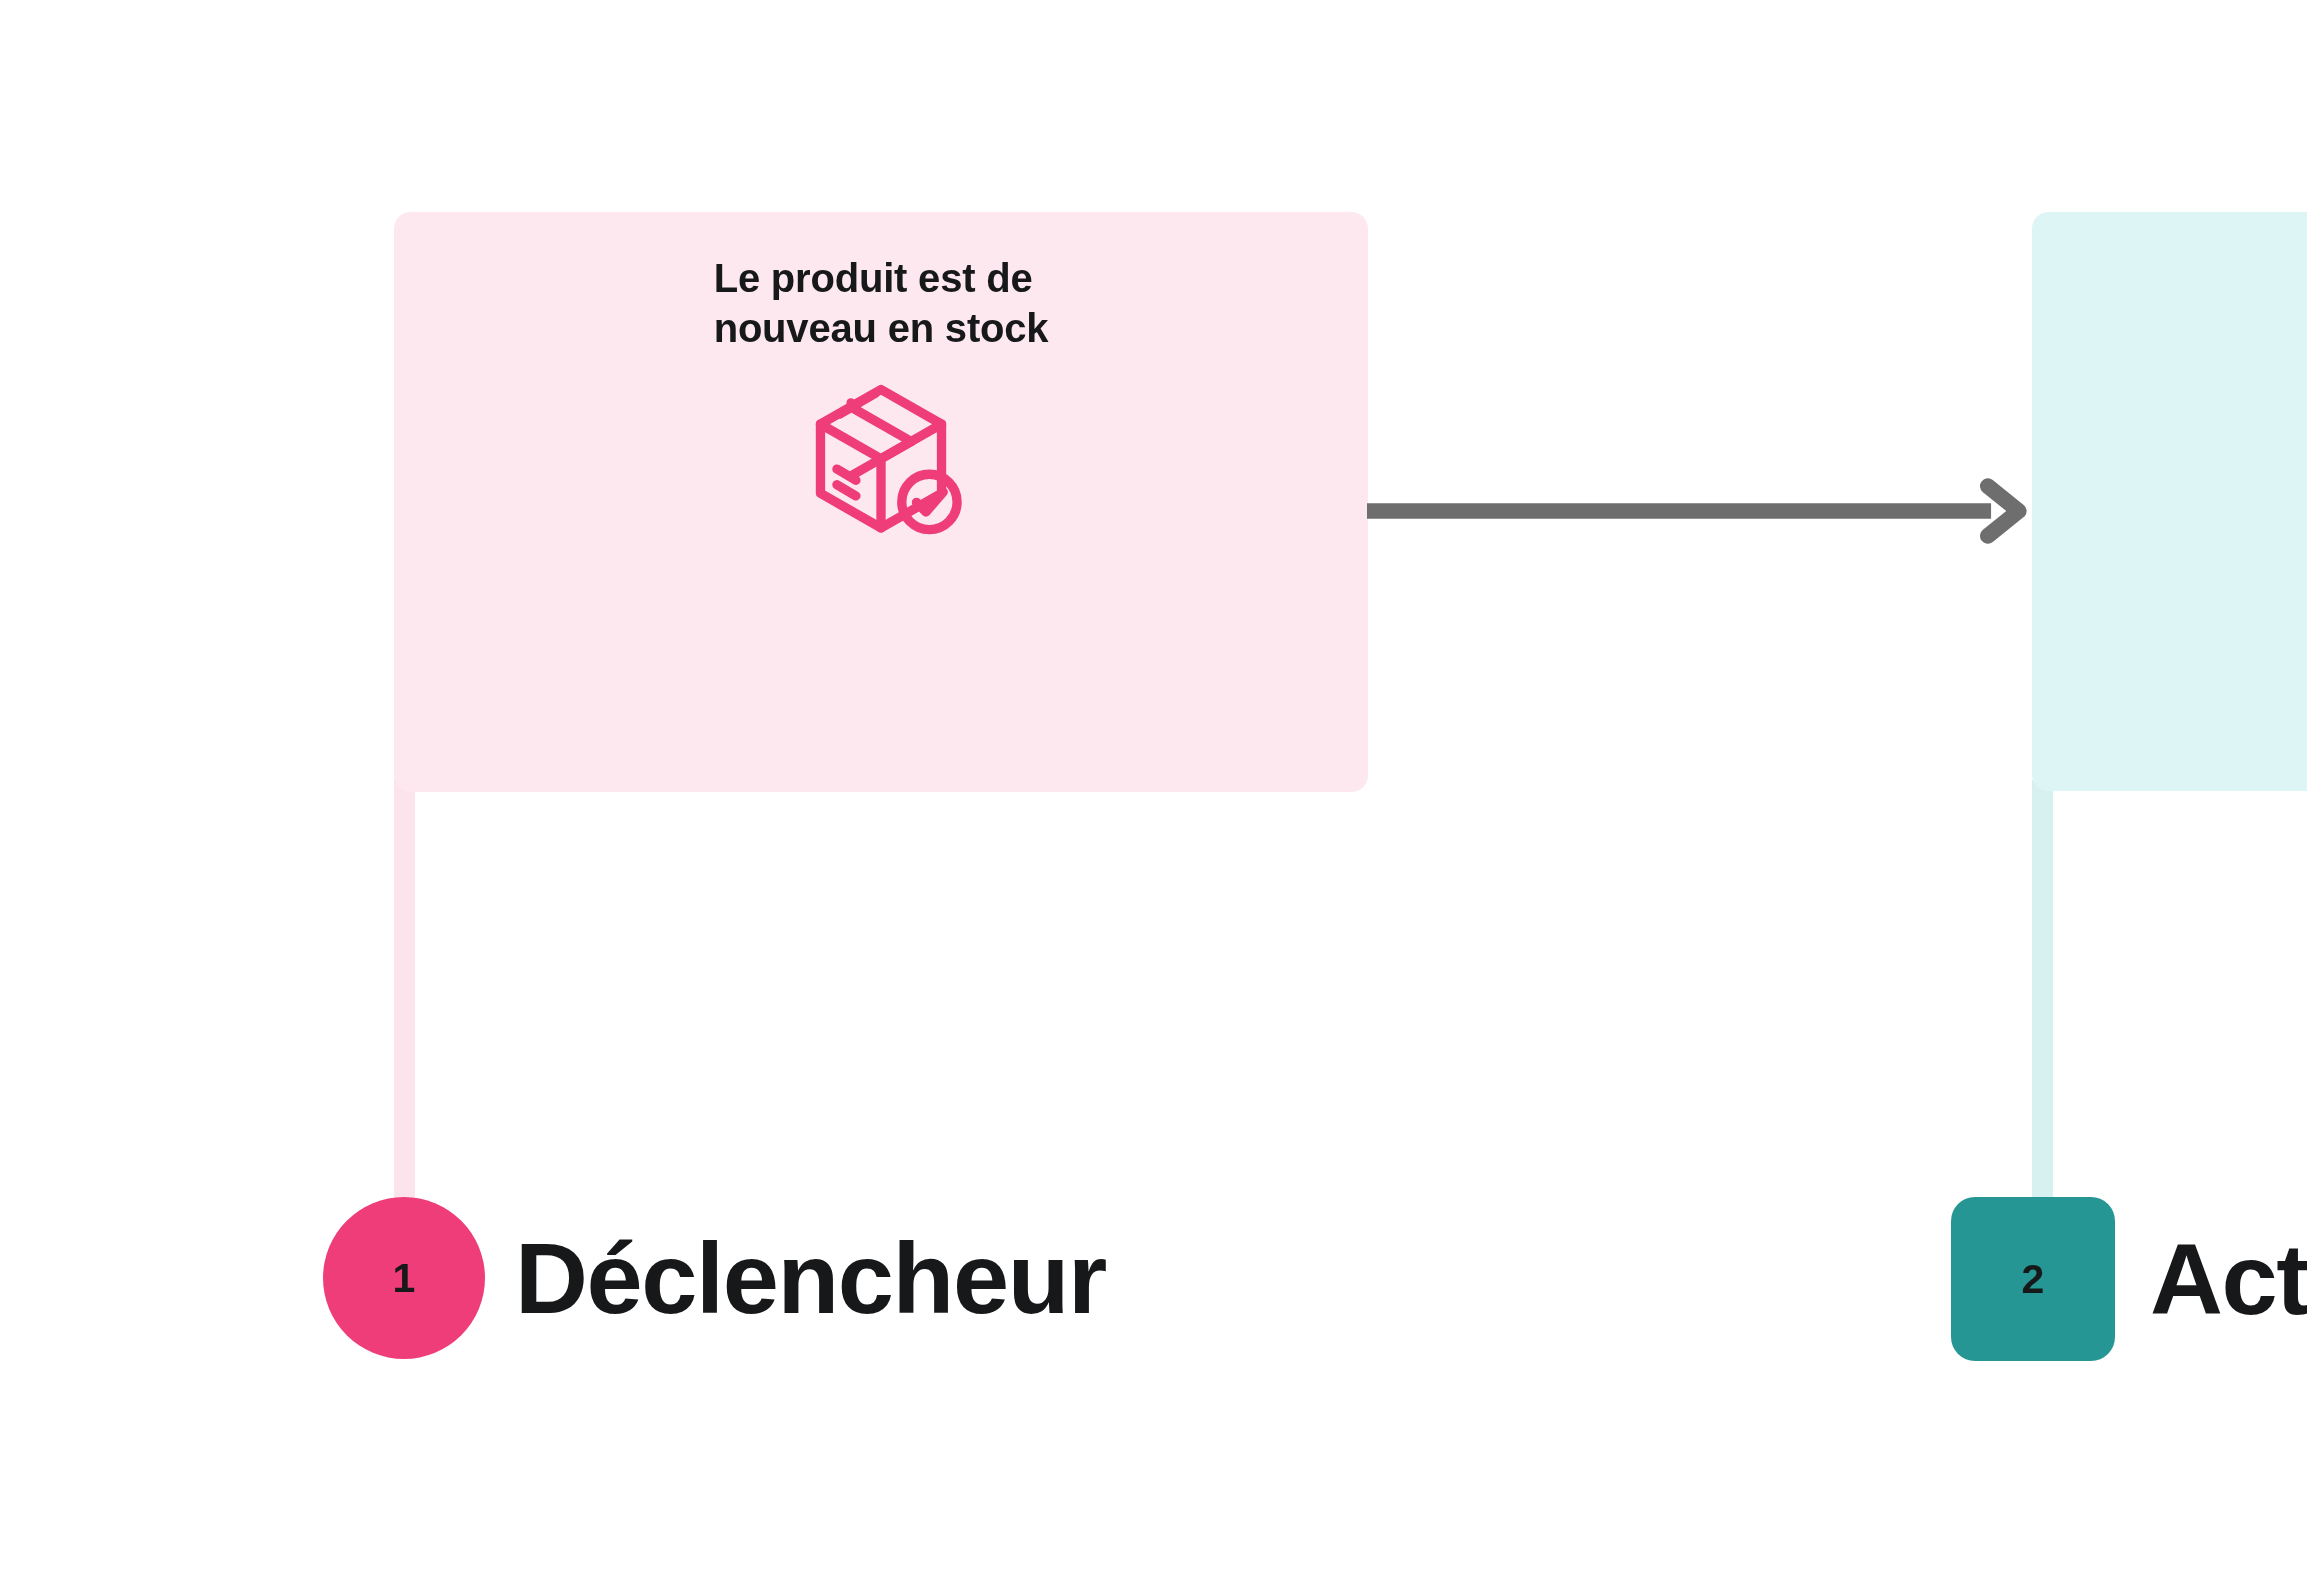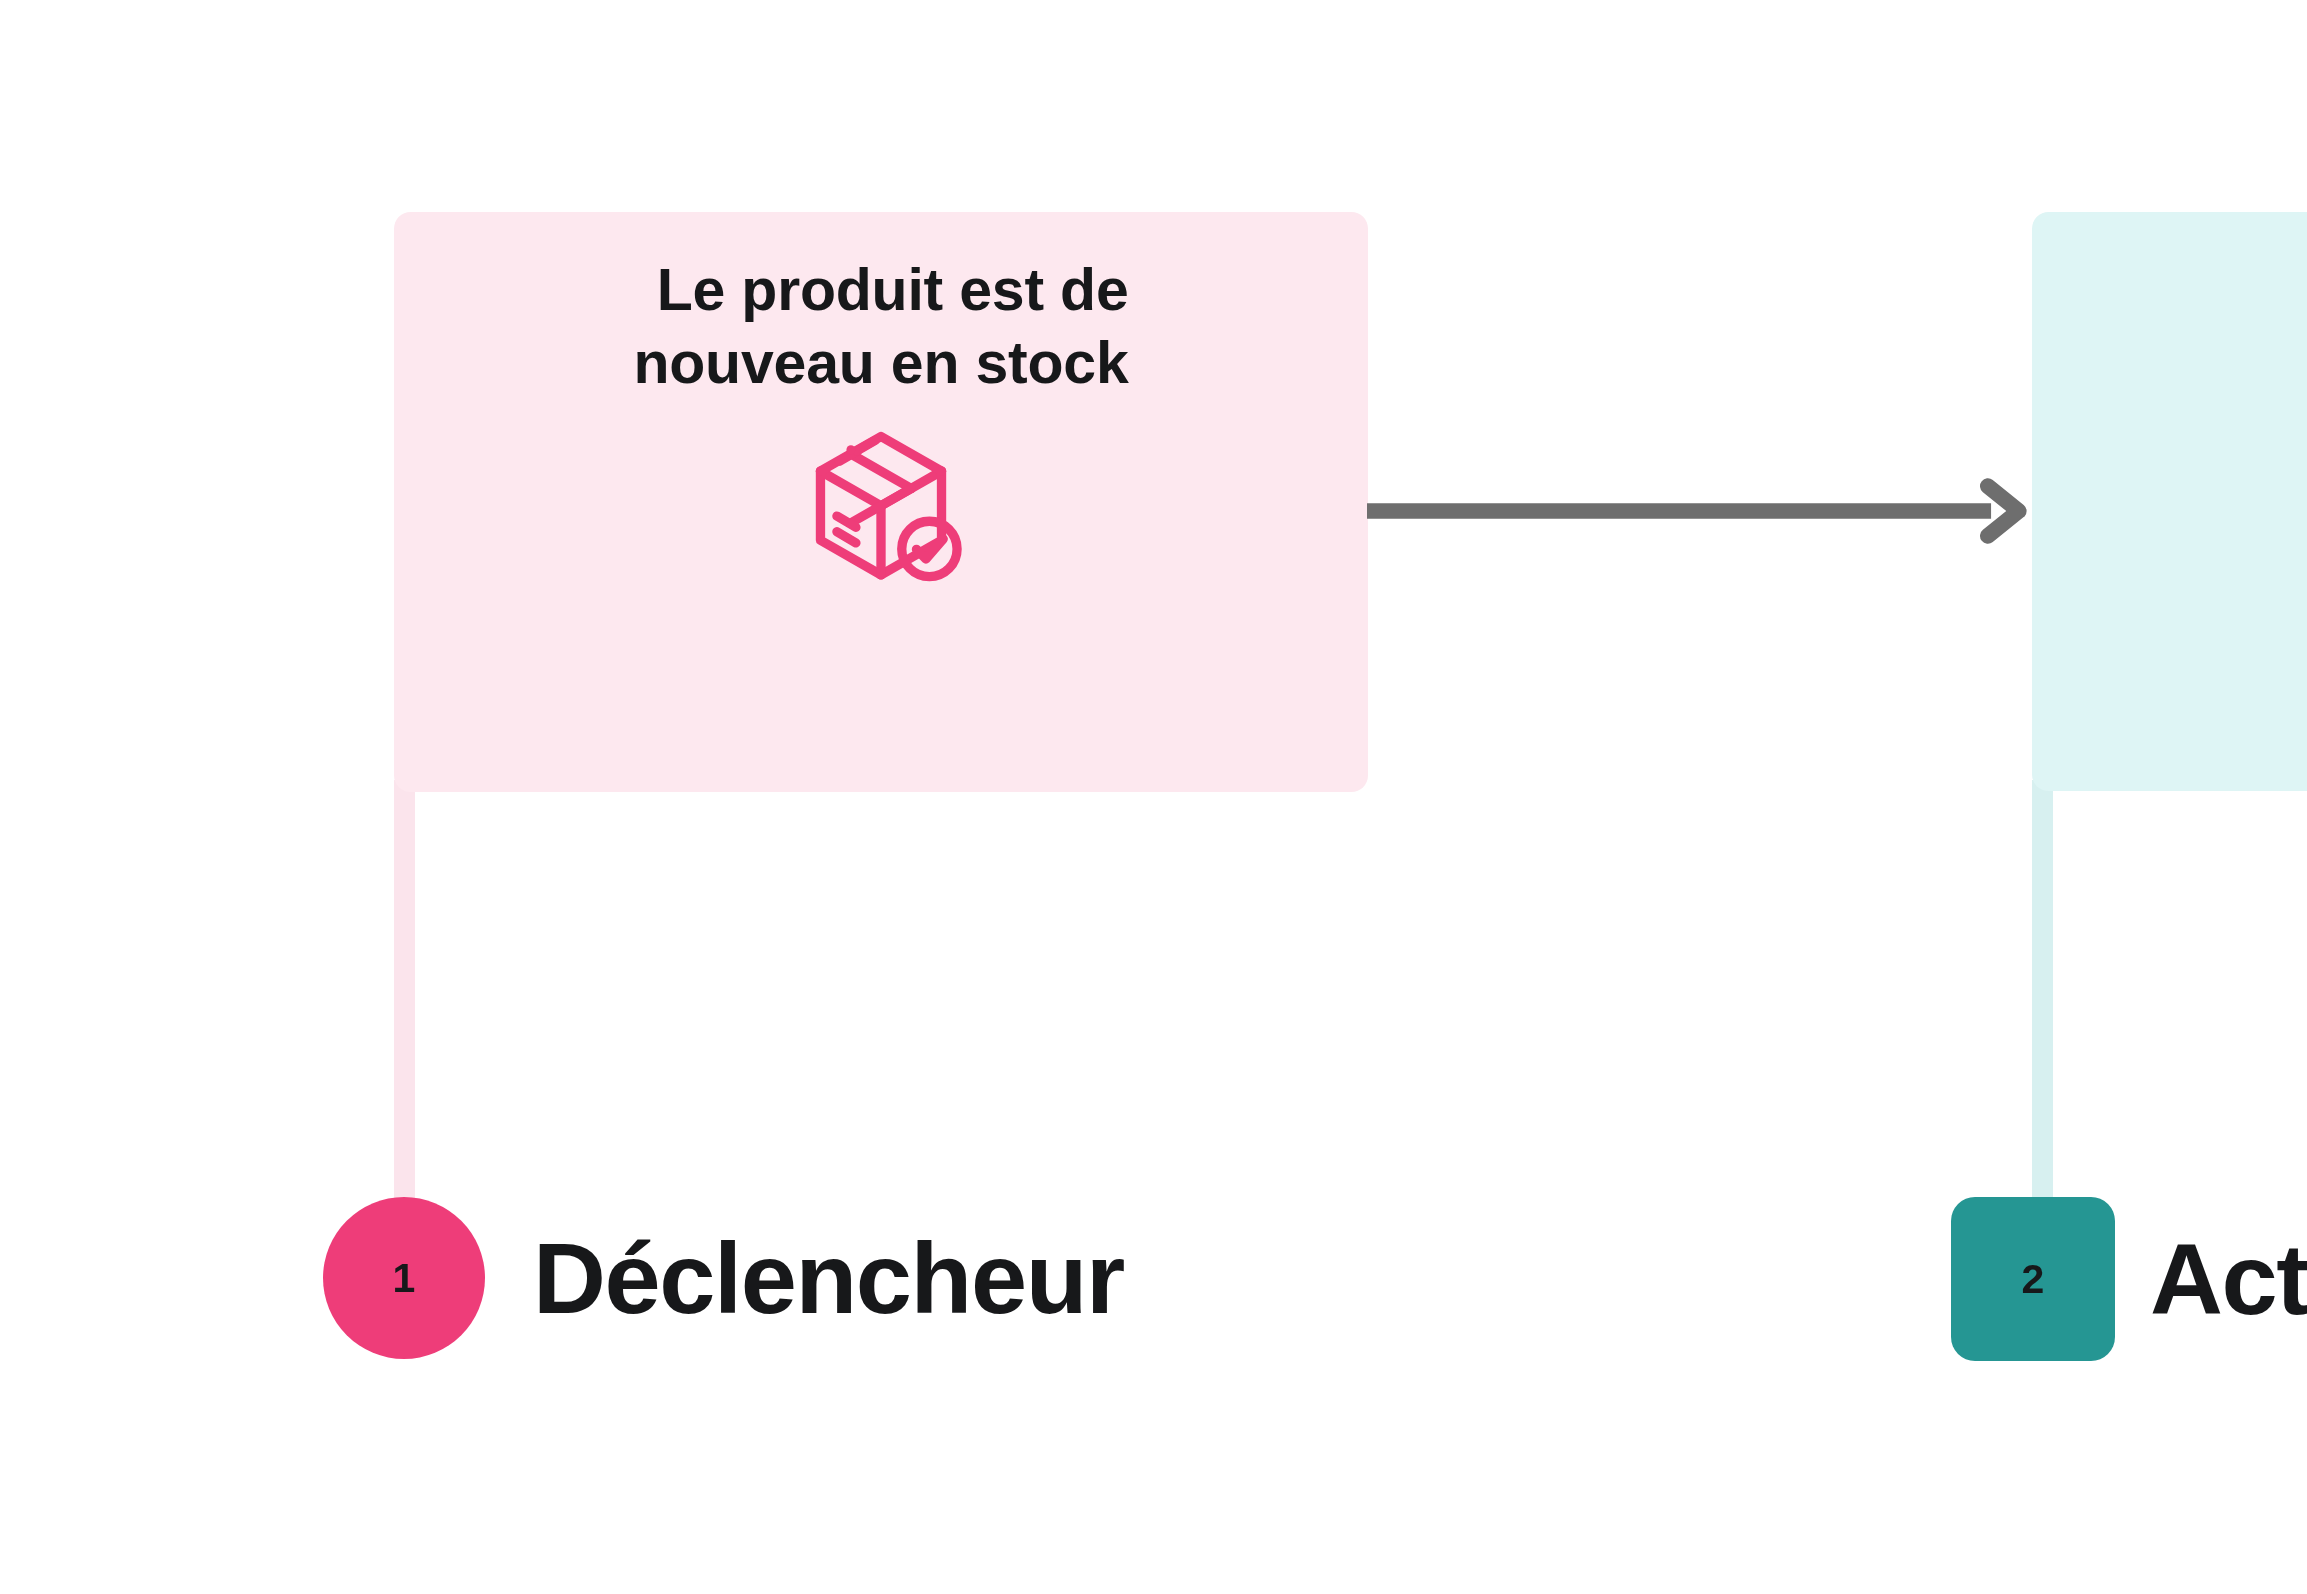--- a/index.html
+++ b/index.html
@@ -61,24 +61,24 @@
     left: 2032px;
     top: 212px;
     width: 962px;
     height: 579px;
     background: #DEF5F5;
     padding-top: 100px;
   }
 
   .card-title {
     color: #17181A;
-    font-size: 59px;
+    font-size: 40px;
     font-weight: 700;
     line-height: 1.24;
-    text-align: right;
+    text-align: left;
     letter-spacing: -0.2px;
     max-width: 90%;
     white-space: pre-line;
   }
 
   .card-icon {
     margin-top: 21px;
     display: block;
   }
 
@@ -123,21 +123,21 @@
     border-radius: 24px;
     background: #259693;
   }
 
   .legend-label {
     color: #17181A;
     font-size: 101px;
     font-weight: 700;
     letter-spacing: -1.4px;
     line-height: 1;
-    margin-left: 48px;
+    margin-left: 30px;
     white-space: nowrap;
   }
   #legend-action .legend-label { margin-left: 35px; }
 </style>
 </head>
 <body>
 
 <div id="stage">
 
   <div class="connector" id="connector-trigger"></div>

